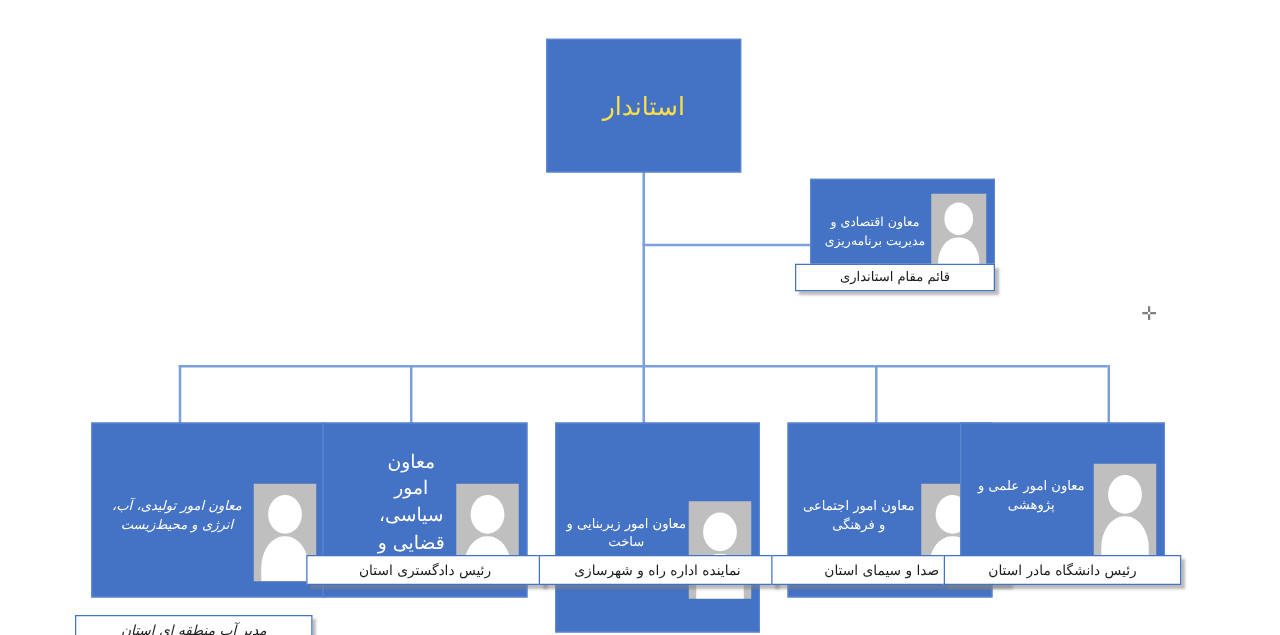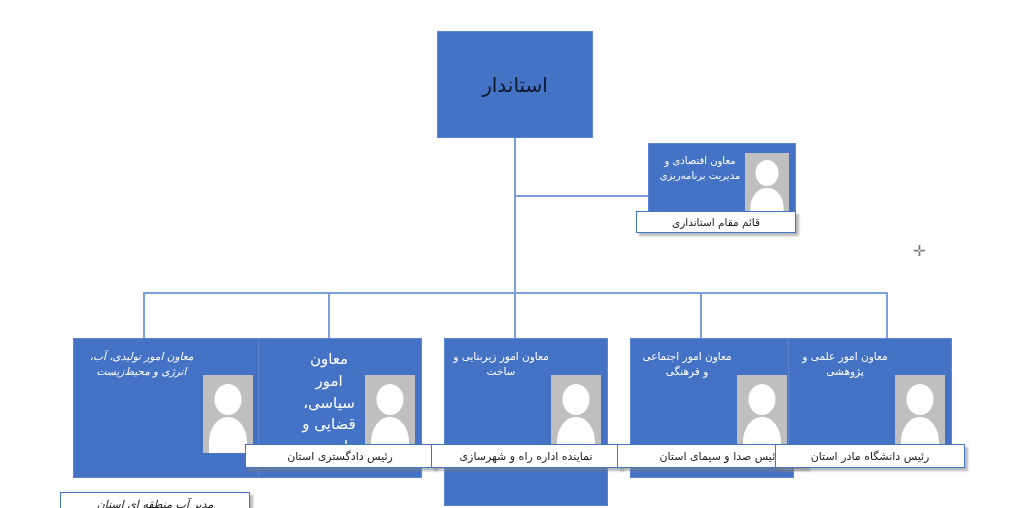--- a/index.html
+++ b/index.html
@@ -44,33 +44,33 @@
     box-sizing: border-box;
   }
 
   
   .node-root .node-body {
     display: flex;
     align-items: center;
     justify-content: center;
   }
   .root-label {
-    color: #0f172a;
+    color: #fde047;
     font-size: 20px;
     line-height: 1.3;
     text-align: center;
     direction: rtl;
     letter-spacing: 0.2px;
   }
 
   
   .node-pic .node-body {
     display: flex;
     flex-direction: row-reverse;
-    align-items: flex-start;
+    align-items: center;
     justify-content: flex-start;
     padding: 8px 6px 0 6px;
   }
   .node-title {
     color: #ffffff;
     direction: rtl;
     text-align: center;
     line-height: 1.45;
     flex: 1 1 auto;
     padding: 2px 2px 0 2px;
@@ -196,21 +196,21 @@
     <div class="node-body">
       <div class="node-title" style="font-size:10.5px;">معاون امور اجتماعی و فرهنگی</div>
       <div class="avatar" style="width:50px; height:78px; margin-top:28px;">
         <div class="head" style="width:27px; height:31px; top:9px;"></div>
         <div class="shoulders" style="width:38px; height:36px; top:42px;"></div>
       </div>
     </div>
     <div class="caption" style="left:-13px; top:106px; width:190px; height:24px; font-size:11px;padding-left:16px;">رئیس صدا و سیمای استان</div>
   </div>
 
-  <div class="node node-pic" style="left:788px; top:338px; width:164px; height:108px;">
+  <div class="node node-pic" style="left:768px; top:338px; width:164px; height:108px;">
     <div class="node-body">
       <div class="node-title" style="font-size:10.5px;">معاون امور علمی و پژوهشی</div>
       <div class="avatar" style="width:50px; height:78px; margin-top:28px;">
         <div class="head" style="width:27px; height:31px; top:9px;"></div>
         <div class="shoulders" style="width:38px; height:36px; top:42px;"></div>
       </div>
     </div>
     <div class="caption" style="left:-13px; top:106px; width:190px; height:24px; font-size:11px;">رئیس دانشگاه مادر استان</div>
   </div>
 

